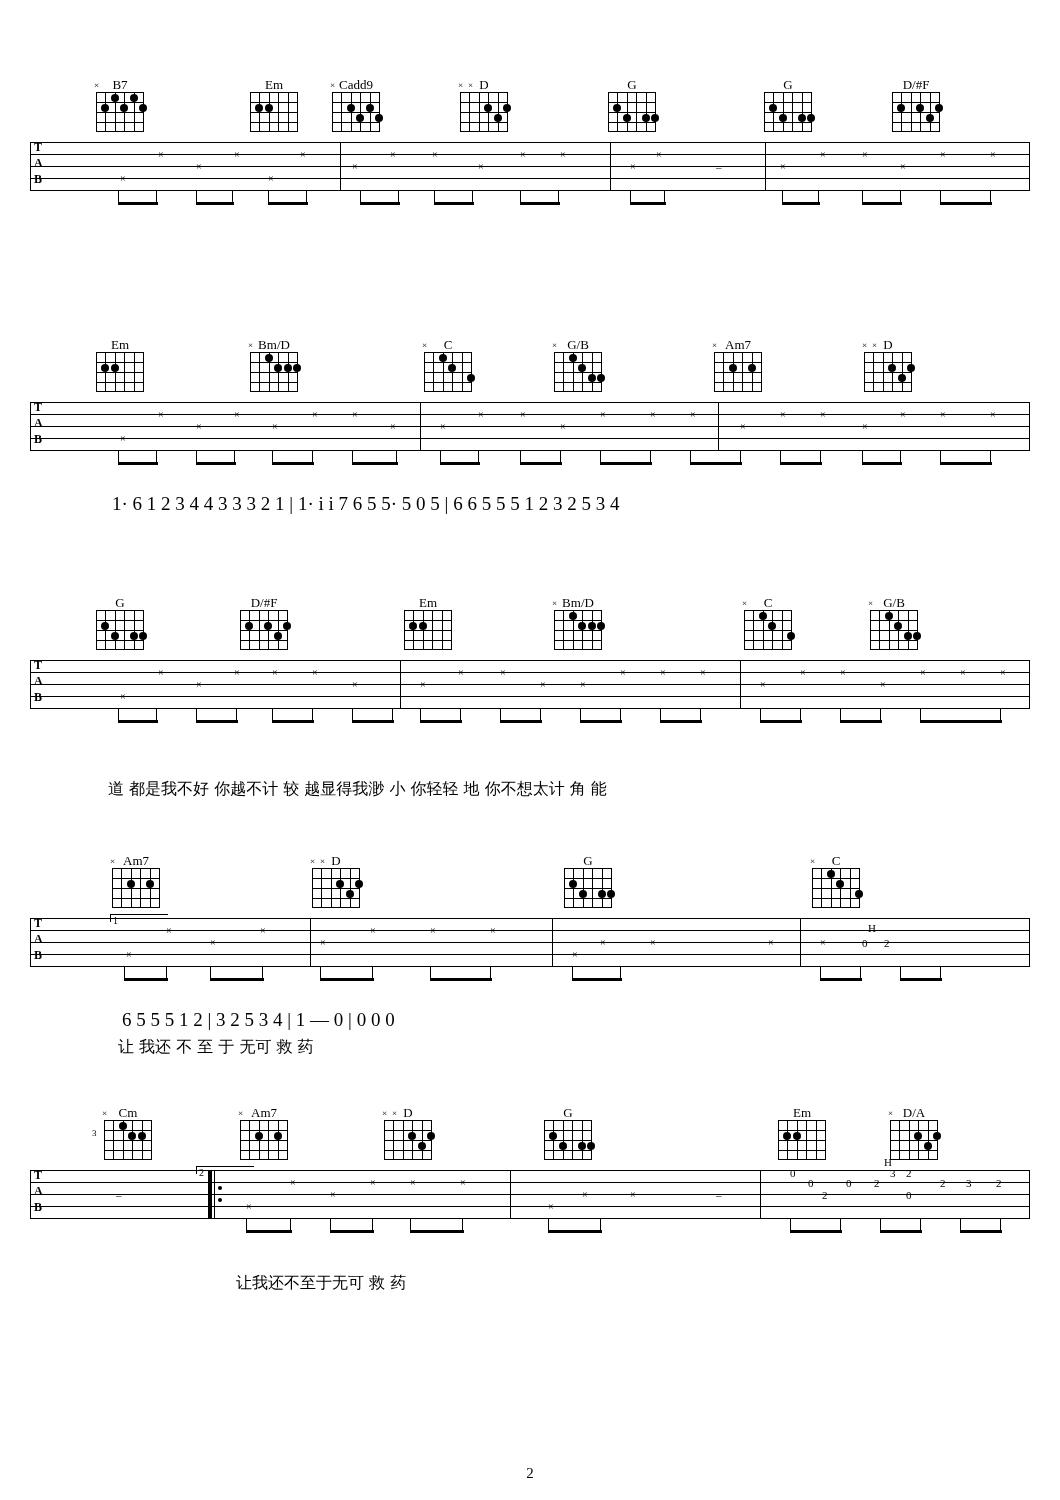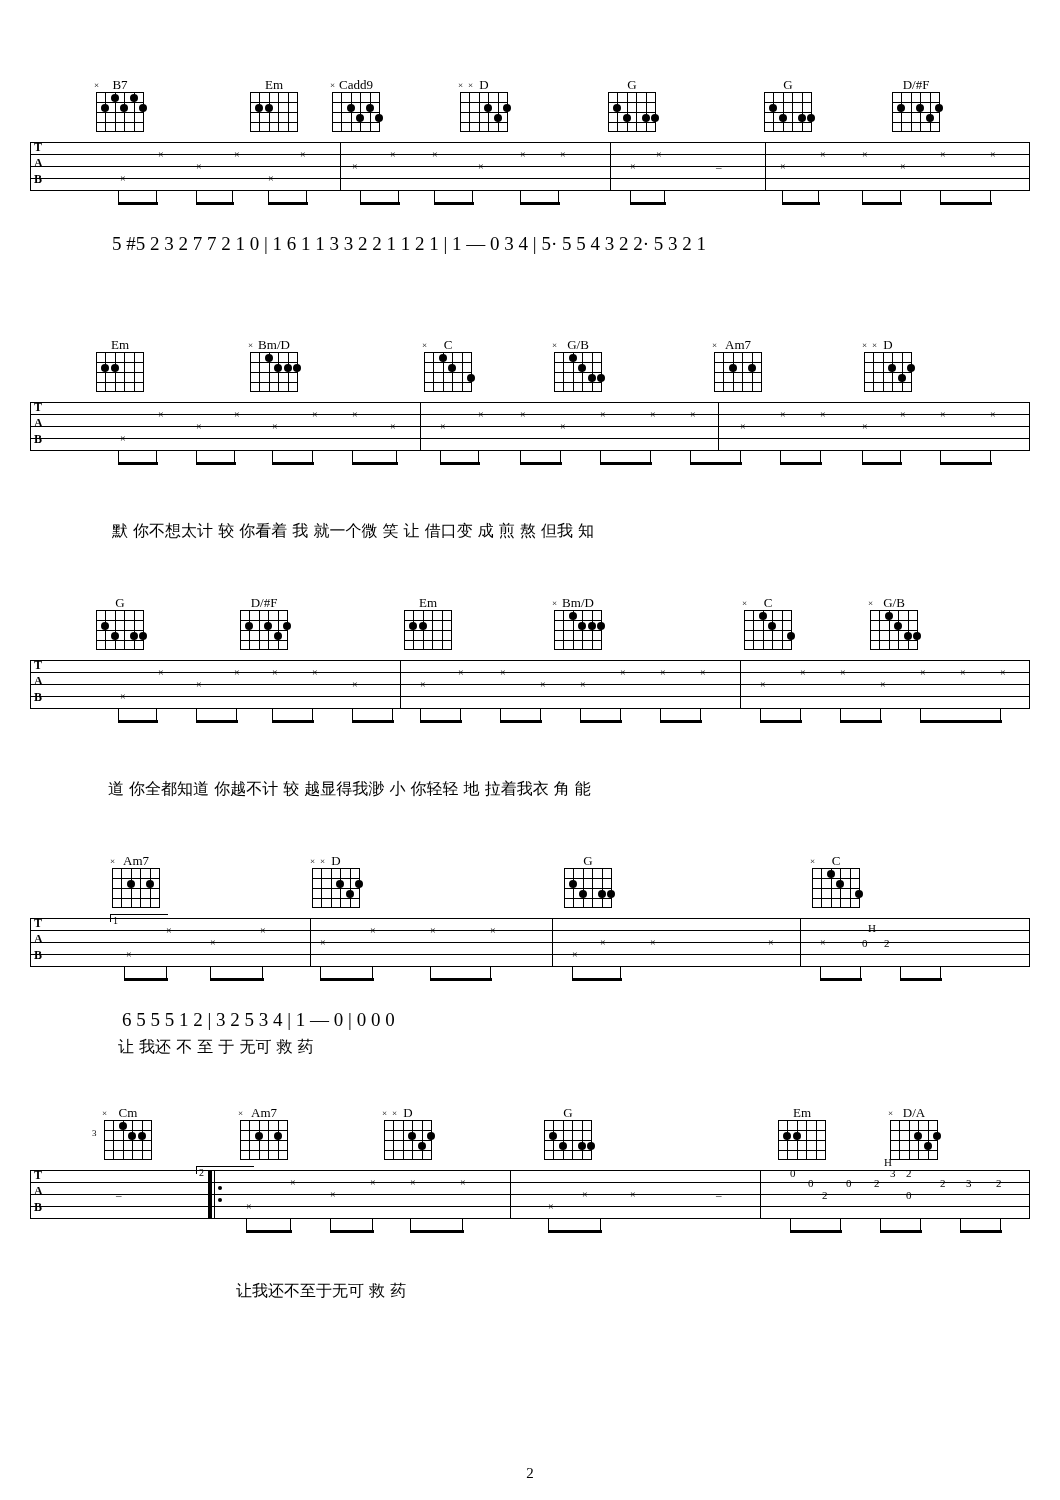--- a/index.html
+++ b/index.html
@@ -272,21 +272,20 @@
       <div class="beam" style="left:782px;top:60px;width:38px"></div>
       <div class="stem" style="left:862px;top:48px;height:14px"></div>
       <div class="stem" style="left:900px;top:48px;height:14px"></div>
       <div class="beam" style="left:862px;top:60px;width:40px"></div>
       <div class="stem" style="left:940px;top:48px;height:14px"></div>
       <div class="stem" style="left:990px;top:48px;height:14px"></div>
       <div class="beam" style="left:940px;top:60px;width:52px"></div>
     </div>
 
     <div class="notation" style="margin-top:14px">
-      <div class="num" style="left:112px;top:0">5 #5 2 3 2 7 7 2 1   0 | 1 6 1 1 3 3 2 2 1 1 2 1 | 1 — 0 3 4 | 5· 5 5 4 3 2 2· 5 3 2 1</div>
     </div>
   </div>
 
   <div class="system" style="position:absolute;left:0;top:338px;">
     <div class="chords">
       <div class="chord" style="left:88px">
         <div class="cname">Em</div>
         <div class="grid">
           <div class="topline"></div>
           <div class="hl" style="top:10px"></div>
@@ -473,21 +472,21 @@
       <div class="beam" style="left:780px;top:60px;width:42px"></div>
       <div class="stem" style="left:862px;top:48px;height:14px"></div>
         <div class="stem" style="left:900px;top:48px;height:14px"></div>
       <div class="beam" style="left:862px;top:60px;width:40px"></div>
       <div class="stem" style="left:940px;top:48px;height:14px"></div>
         <div class="stem" style="left:990px;top:48px;height:14px"></div>
       <div class="beam" style="left:940px;top:60px;width:52px"></div>
     </div>
 
     <div class="notation" style="margin-top:14px">
-      <div class="lyr" style="left:112px;top:28px">默 你不想太计 较 你看着 我 就一个微 笑    让 借口变 成 煎 熬 但我 知</div>
+      <div class="num" style="left:112px;top:0">1· 6 1 2 3 4 4 3 3 3 2 1 | 1· i i 7 6 5 5·  5 0 5 | 6 6 5 5 5 1 2 3 2 5 3 4</div>
     </div>
   </div>
 
   <div class="system" style="position:absolute;left:0;top:596px;">
     <div class="chords">
       <div class="chord" style="left:88px">
         <div class="cname">G</div>
         <div class="grid">
           <div class="topline"></div>
           <div class="hl" style="top:10px"></div>
@@ -674,21 +673,21 @@
       <div class="beam" style="left:760px;top:60px;width:42px"></div>
       <div class="stem" style="left:840px;top:48px;height:14px"></div>
         <div class="stem" style="left:880px;top:48px;height:14px"></div>
       <div class="beam" style="left:840px;top:60px;width:42px"></div>
       <div class="stem" style="left:920px;top:48px;height:14px"></div>
         <div class="stem" style="left:1000px;top:48px;height:14px"></div>
       <div class="beam" style="left:920px;top:60px;width:82px"></div>
     </div>
 
     <div class="notation" style="margin-top:14px">
-      <div class="lyr" style="left:108px;top:28px">道 你全都知道   你越不计 较 越显得我渺 小 你轻轻 地 拉着我衣 角      能</div>
+      <div class="lyr" style="left:108px;top:28px">道 都是我不好   你越不计 较 越显得我渺 小 你轻轻 地 你不想太计 角      能</div>
     </div>
   </div>
 
   <div class="system" style="position:absolute;left:0;top:854px;">
     <div class="chords">
       <div class="chord" style="left:104px">
         <div class="cname">Am7</div>
         <div class="grid">
           <div class="topline"></div>
           <div class="hl" style="top:10px"></div>
@@ -1026,18 +1025,18 @@
         <div class="stem" style="left:1000px;top:48px;height:14px"></div>
       <div class="beam" style="left:960px;top:60px;width:42px"></div>
     </div>
 
     <div class="notation" style="margin-top:14px">
       <div class="volta" style="left:196px;top:-96px;width:60px">
         <div class="vline" style="width:58px"></div>
           <div class="vtick"></div>
         <span style="position:absolute;left:3px;top:1px;font-size:10px">2</span>
       </div>
-      <div class="lyr" style="left:236px;top:20px">让我还不至于无可  救  药</div>
+      <div class="lyr" style="left:236px;top:12px">让我还不至于无可  救  药</div>
     </div>
   </div>
 
   <div class="pagenum">2</div>
 </div>
 
 </body></html>

